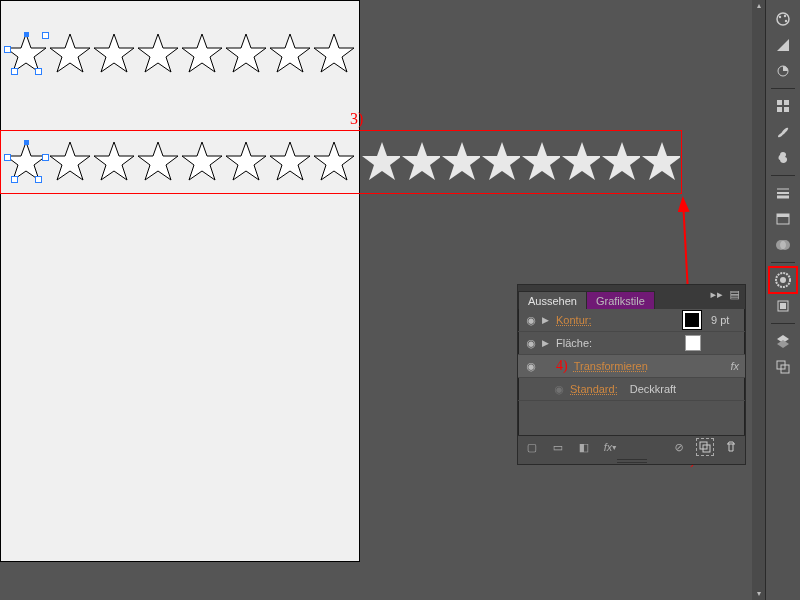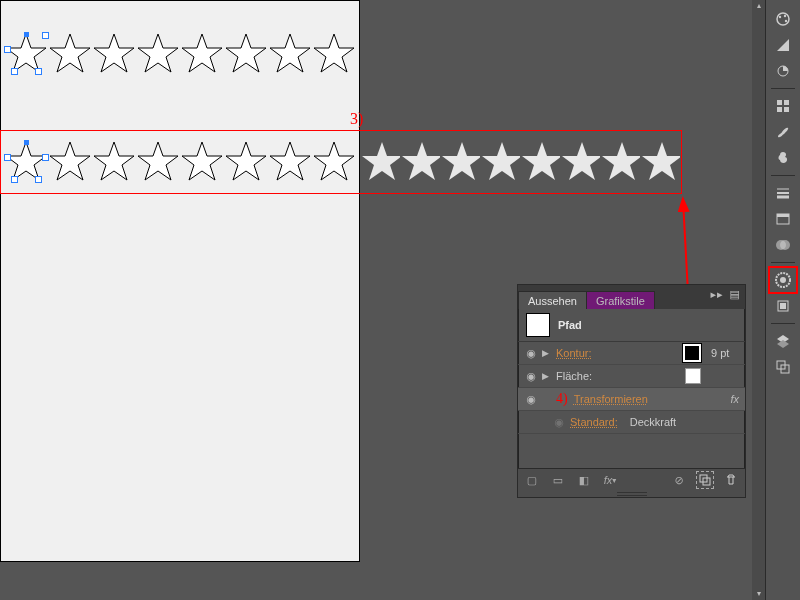--- a/index.html
+++ b/index.html
@@ -269,24 +269,20 @@
         <rect x="6" y="6" width="8" height="8" fill="none" stroke="#ccc"></rect>
       </svg>
     </div>
 </div>
 
 <div class="panel">
   <div class="tabs">
     <div class="tab active">Aussehen</div>
     <div class="tab">Grafikstile</div>
     <div class="menu">▸▸<span>▤</span></div>
-  </div>
-  <div class="hdr">
-    <div class="thumb"></div>
-    <div style="font-weight:bold;color:#e8e8e8">Pfad</div>
   </div>
   <div class="rows">
     <div class="prow">
       <span class="eye">◉</span>
       <span class="tri">▶</span>
       <span class="lbl">Kontur:</span>
       <span class="sw" style="background:#000;border:2px solid #fff;outline:1px solid #000"></span>
       <span class="val">9 pt</span>
     </div>
     <div class="prow">

